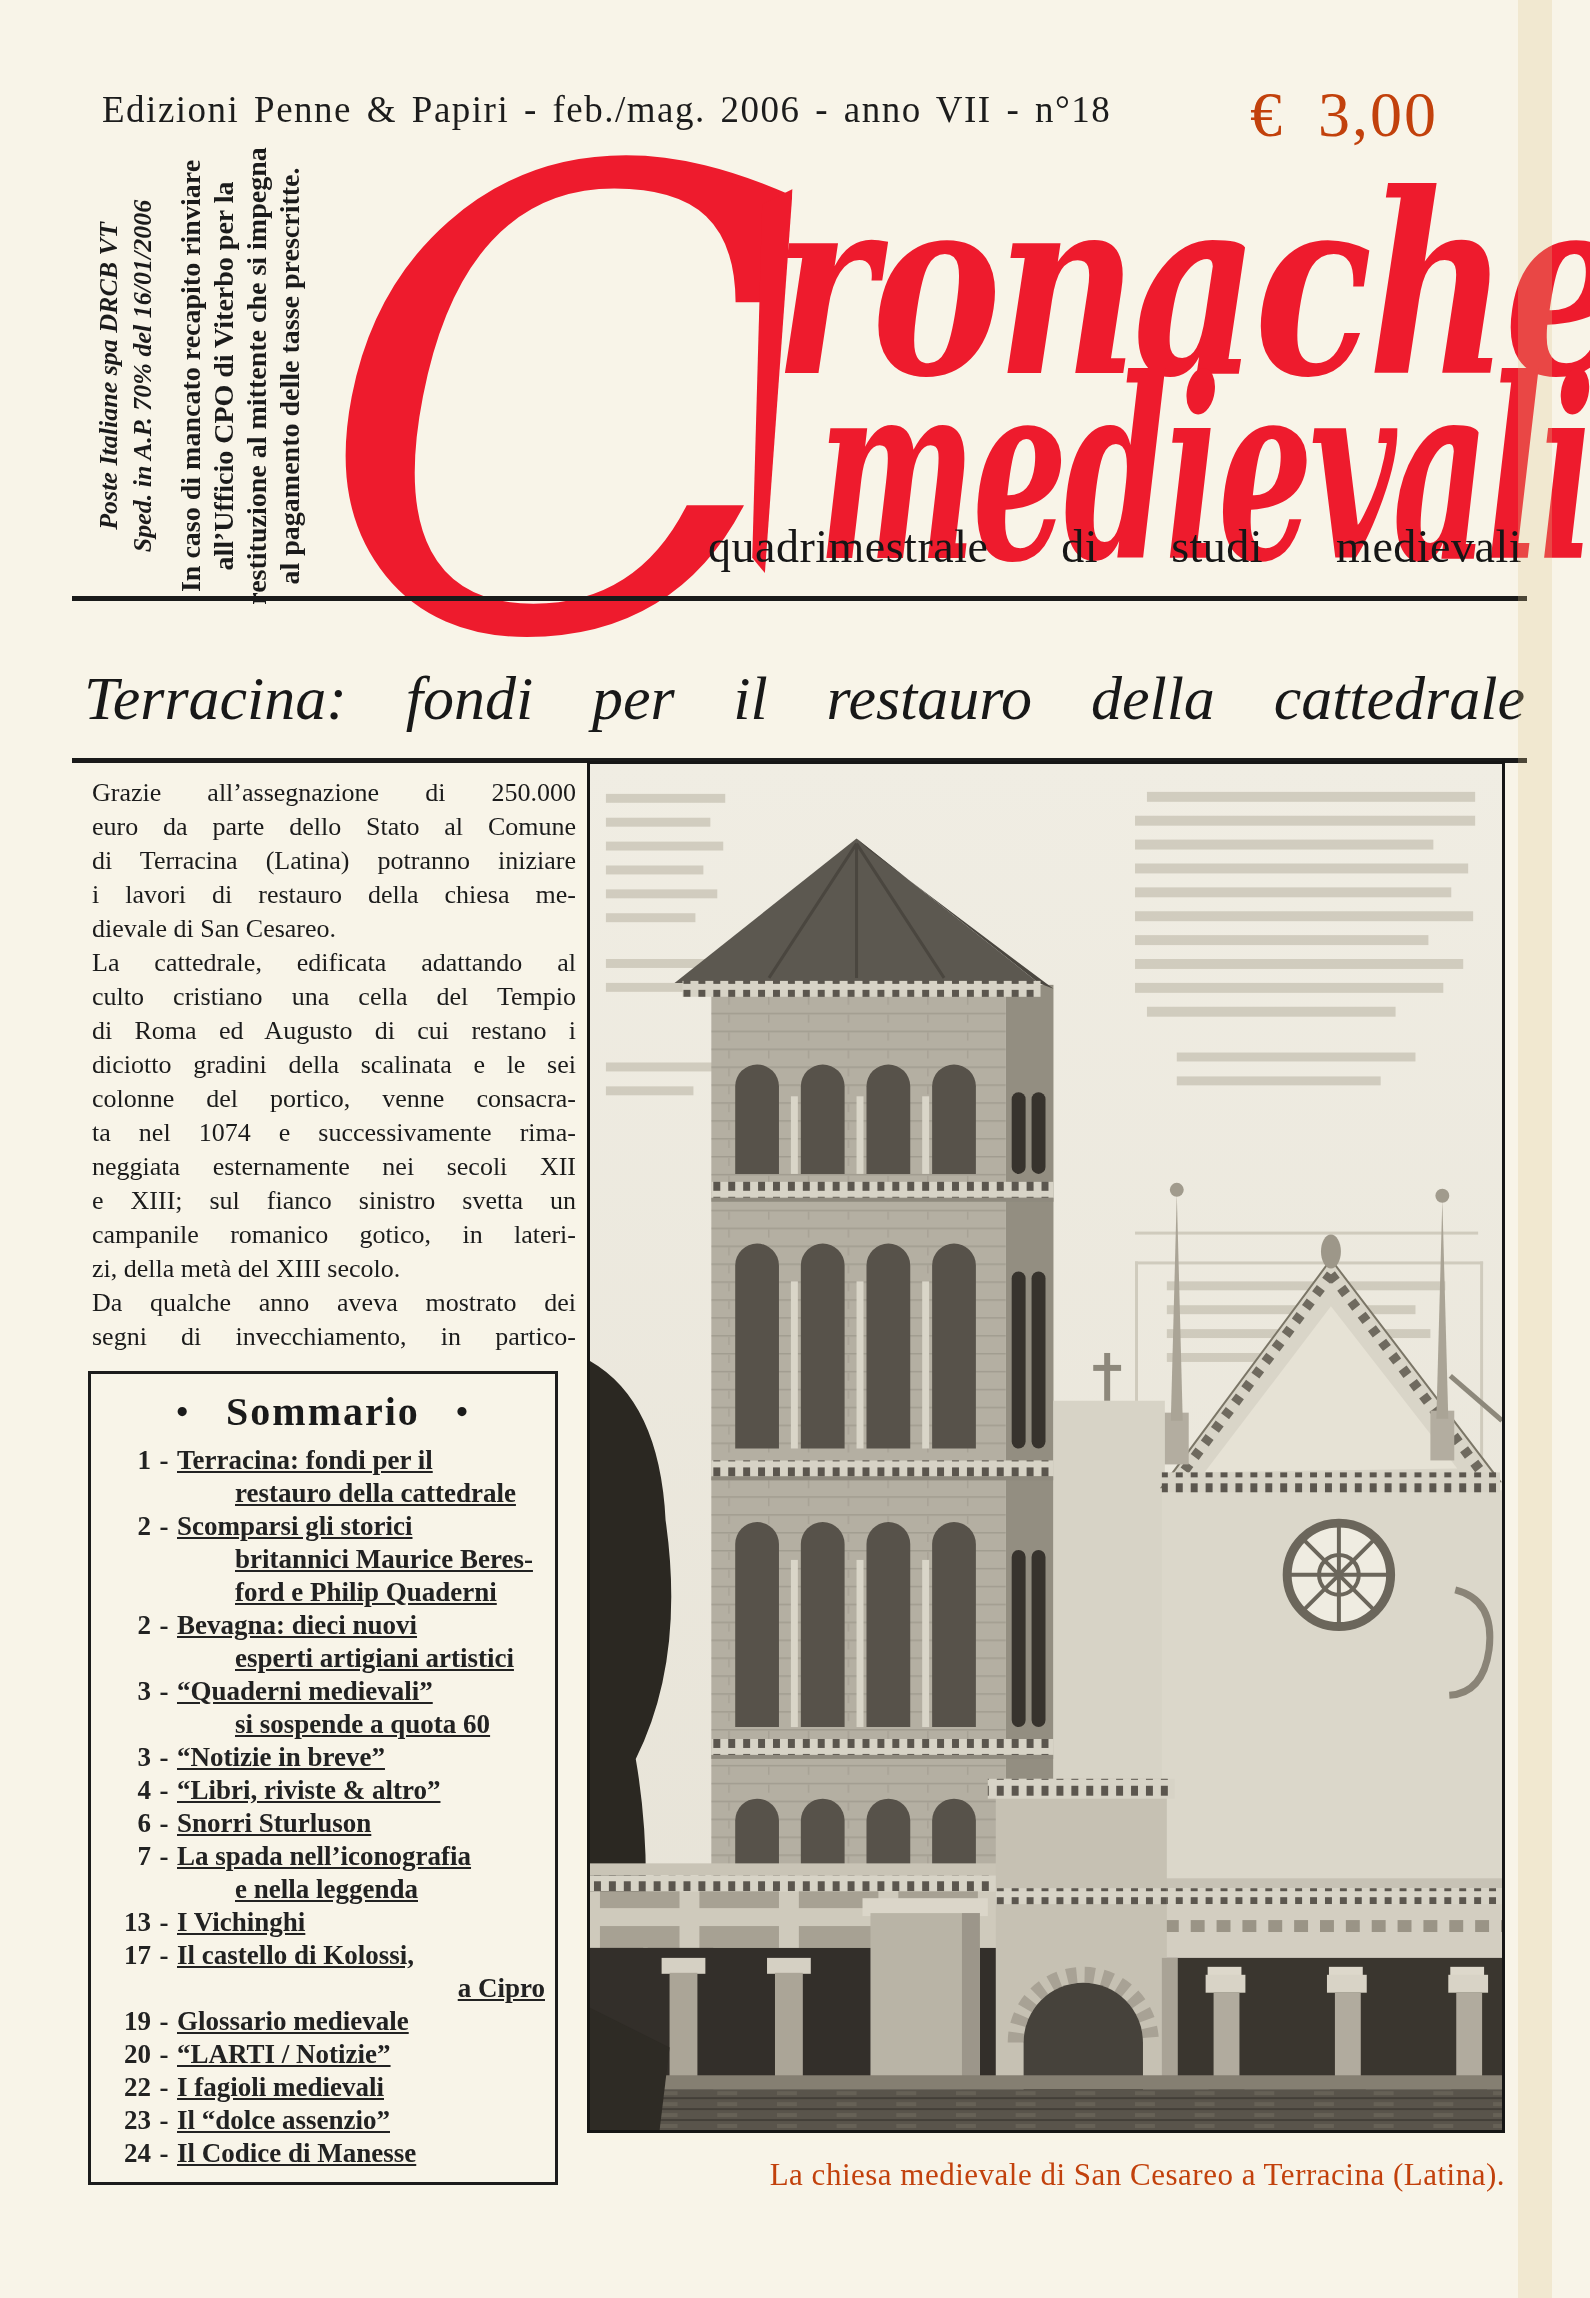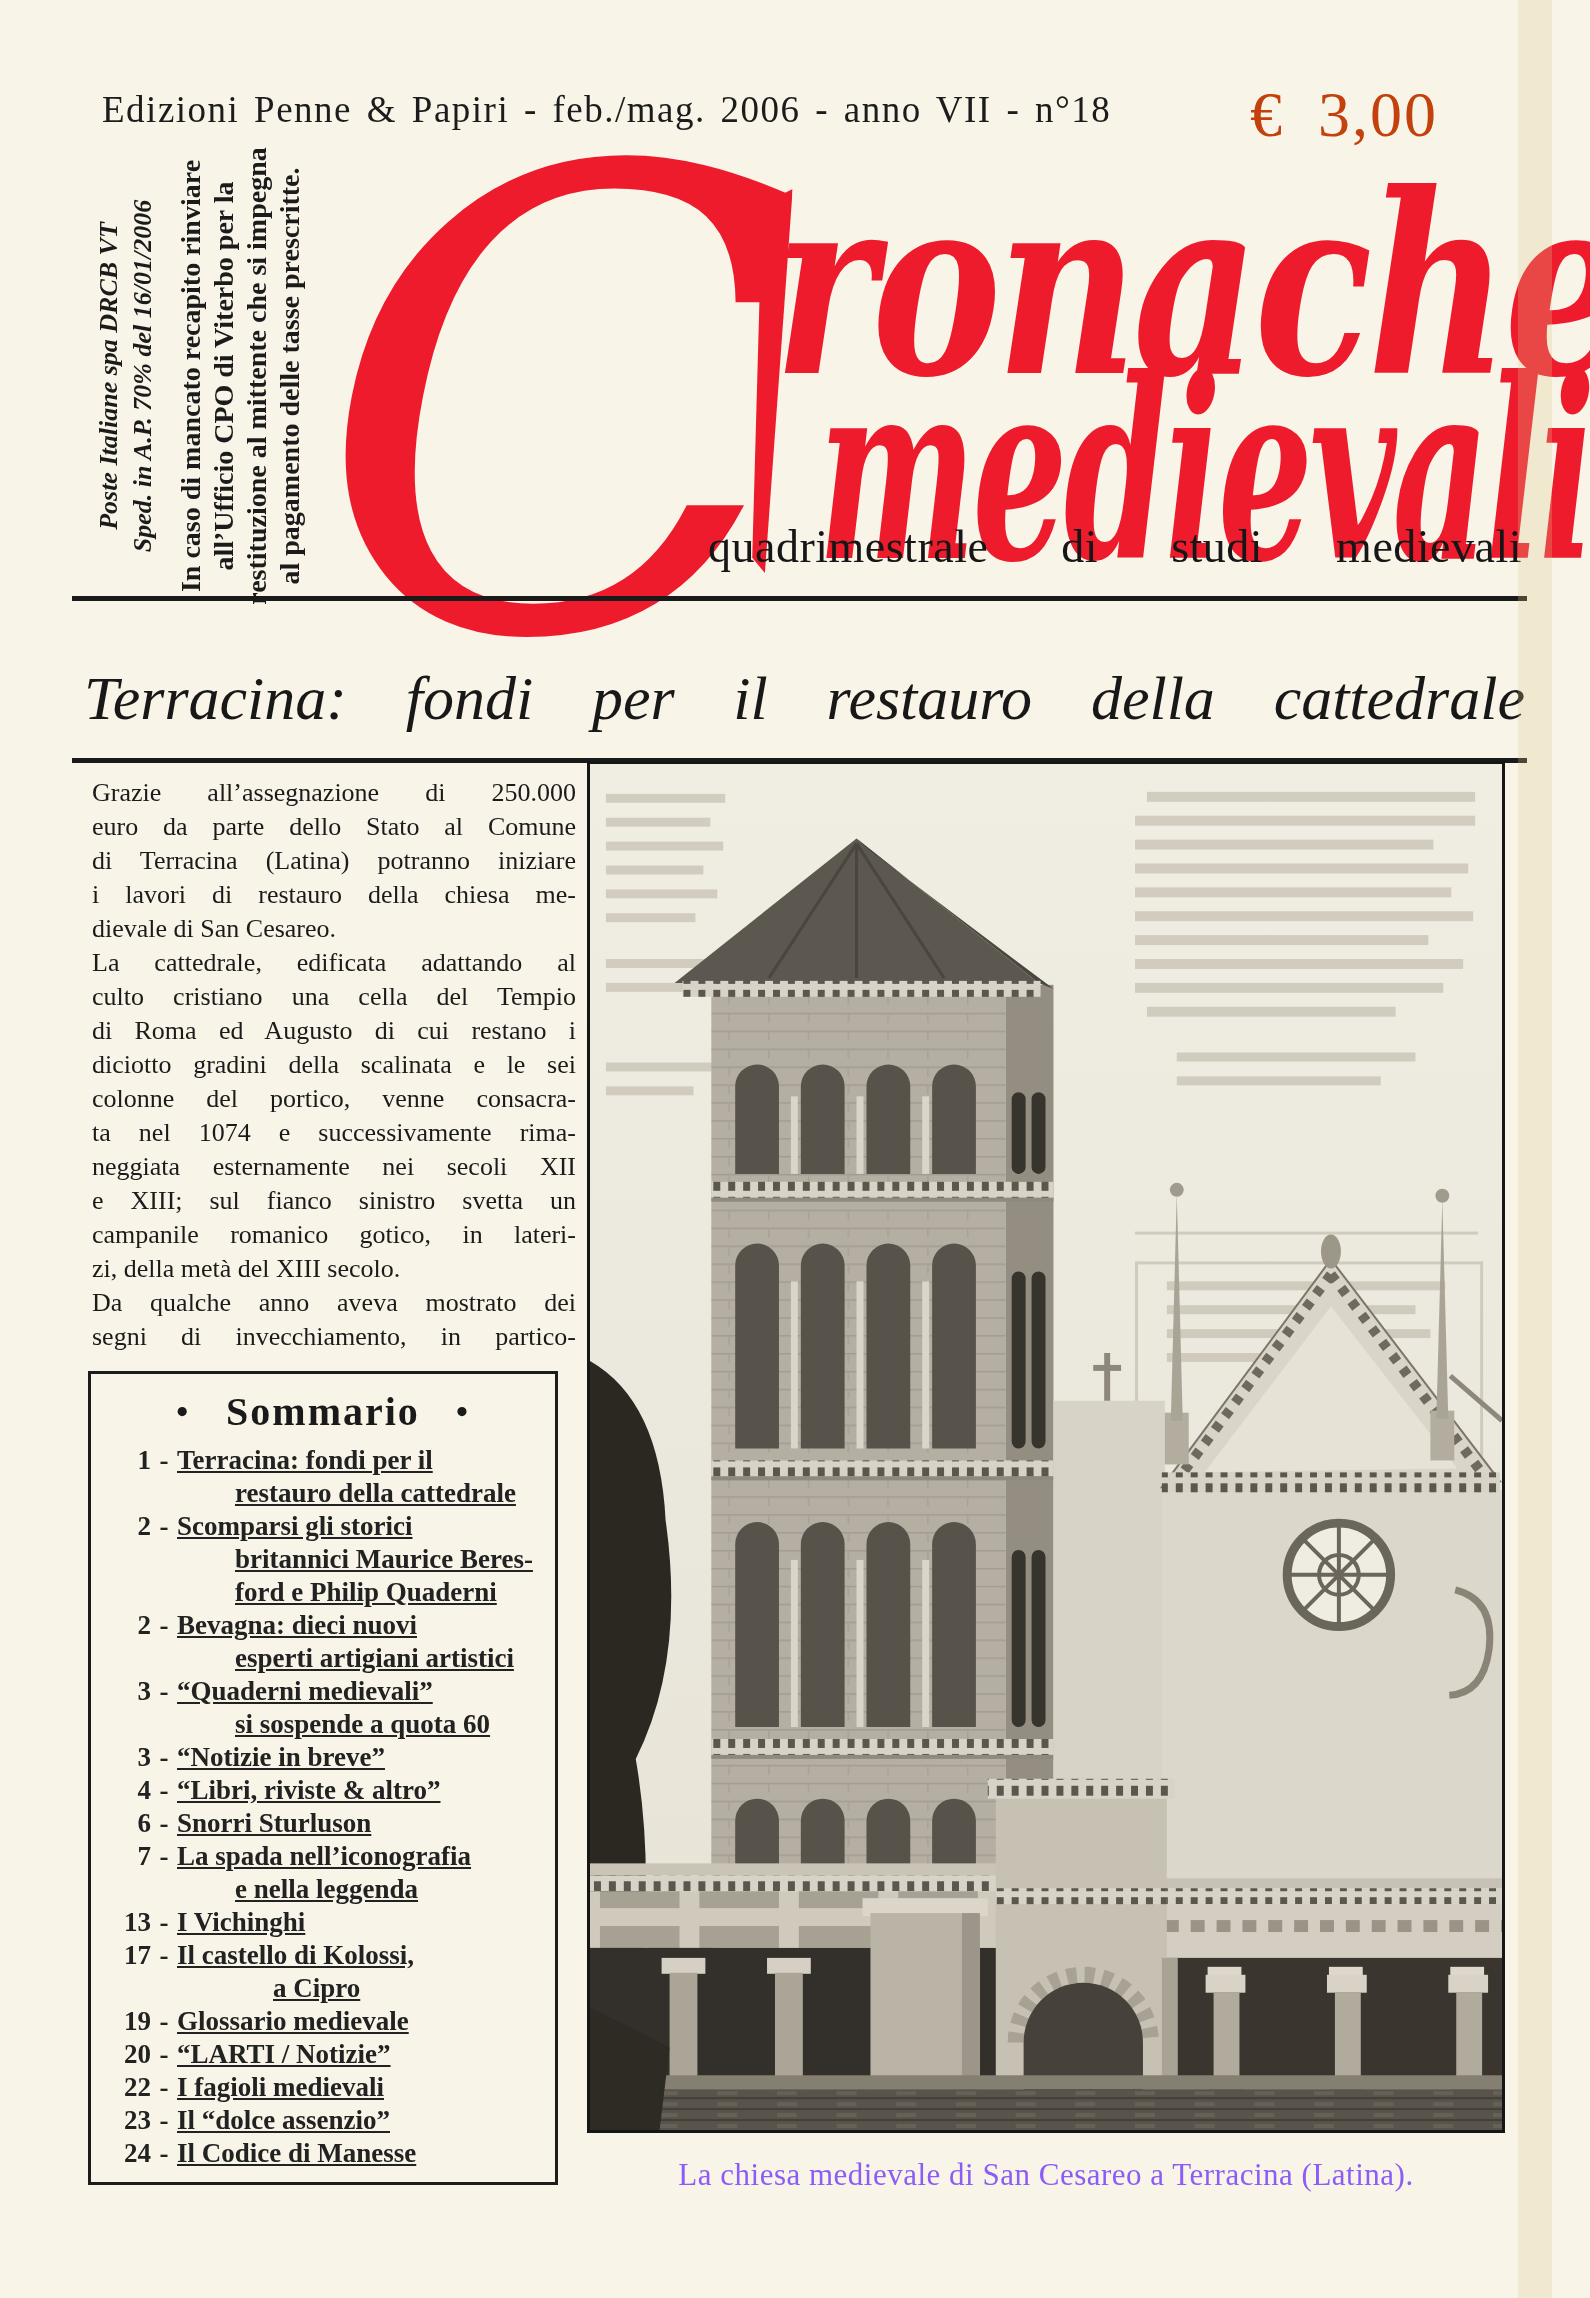--- a/index.html
+++ b/index.html
@@ -70,30 +70,30 @@
     display:flex;justify-content:center;align-items:center;gap:36px;
     font-weight:bold;font-size:40px;line-height:52px;letter-spacing:2px;color:#1a1a1a;
   }
   .som-bullet{font-size:34px;}
   .som-list{margin-top:6px;}
   .som-row{display:flex;font-weight:bold;font-size:27px;line-height:33px;color:#222;}
   .som-row .num{width:50px;text-align:right;flex:none;}
   .som-row .dash{width:26px;text-align:center;flex:none;}
   .som-row .txt{flex:1;text-decoration:underline;}
   .som-row.cont .txt{padding-left:58px;}
-  .som-row.cont2 .txt{padding-left:96px;}
+  .som-row.cont2 .txt{padding-left:96px;text-align:right;}
   
   .photo{
     left:587px;top:761px;width:918px;height:1372px;margin:0;box-sizing:border-box;
     border:3px solid #161616;background:#ece8de;
   }
   .photo svg{display:block;width:100%;height:100%;}
   .caption{
-    left:587px;top:2157px;width:918px;text-align:center;
-    font-size:31px;letter-spacing:0.5px;color:#8b5cf6;
+    left:587px;top:2157px;width:918px;text-align:right;
+    font-size:31px;letter-spacing:0.5px;color:#c2410c;
   }
   .scan-edge{left:1518px;top:0;width:34px;height:2298px;background:rgba(221,196,138,.26);}
 </style>
 </head>
 <body>
 
 <div class="abs publisher-line">Edizioni Penne &amp; Papiri - feb./mag. 2006 - anno VII - n°18</div>
 <div class="abs price">€ 3,00</div>
 
 <div class="abs postal-anchor">

